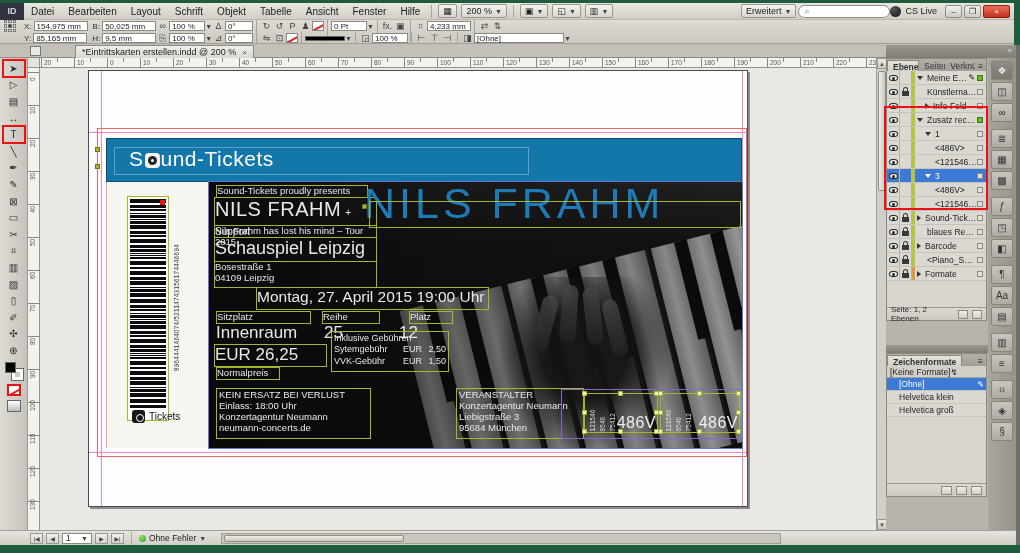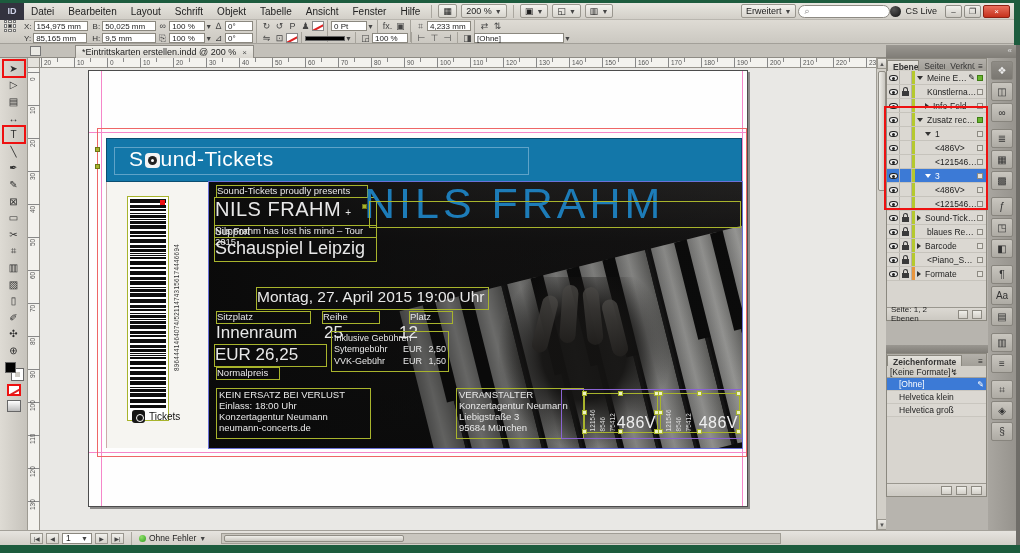--- a/index.html
+++ b/index.html
@@ -13,21 +13,21 @@
 
   
   .menubar{position:absolute;left:0;top:3px;width:1014px;height:17px;display:flex;align-items:center;
            background:linear-gradient(#e8e6e0,#d2cfc8);border-bottom:1px solid #b9b6af;font-size:10px;}
   .app-logo{width:24px;height:17px;background:#33333f;color:#cfd3e8;display:flex;align-items:center;
             justify-content:center;font-weight:bold;font-size:9px;}
   .menu-item{padding:0 7px;height:17px;display:flex;align-items:center;cursor:default;}
   .mb-sep{width:1px;height:13px;background:#aaa79f;margin:0 4px;}
   .mb-btn{height:14px;border:1px solid #9a978f;background:linear-gradient(#f4f3ef,#d8d5ce);
           border-radius:2px;display:flex;align-items:center;font-size:9px;padding:0 4px;margin:0 2px;gap:3px;}
-  .zoom-box{min-width:46px;justify-content:center;}
+  .zoom-box{min-width:46px;justify-content:flex-end;}
   .caret{font-size:7px;color:#444;}
   .search-box{width:92px;height:13px;background:#fff;border:1px solid #8d8a83;border-radius:7px;
               display:flex;align-items:center;font-size:9px;color:#777;padding:0 5px;gap:4px;}
   .cslive{display:flex;align-items:center;gap:4px;font-size:9px;}
   .cslive-dot{width:11px;height:11px;border-radius:50%;background:radial-gradient(circle at 35% 30%,#555,#111);}
   .win-btns{display:flex;gap:2px;margin:0 4px 0 8px;}
   .win-btn{width:17px;height:13px;border:1px solid #8f8d86;border-radius:2px;
            background:linear-gradient(#f2f1ed,#cfccc5);font-size:8px;display:flex;align-items:center;justify-content:center;}
   .win-btn.close{background:linear-gradient(#e8705d,#c6311d);color:#fff;border-color:#8d2013;width:27px;}
 
@@ -651,20 +651,24 @@
               <div class="finger" style="left:38px;top:18px;transform:rotate(14deg)"></div>
               <div class="finger" style="left:62px;top:8px;transform:rotate(4deg)"></div>
               <div class="finger" style="left:86px;top:10px;transform:rotate(-6deg)"></div>
               <div class="finger" style="left:108px;top:22px;transform:rotate(-14deg)"></div>
             </div>
 
             <div class="tb t9" style="left:7px;top:3px;width:152px;height:13px"><span>Sound-Tickets proudly presents</span></div>
             <div class="tb" style="left:5px;top:15px;width:163px;height:29px"><span class="big">NILS FRAHM</span><span class="sup">+ Support</span></div>
             <div class="tb t9" style="left:5px;top:43px;width:163px;height:13px"><span>Nils Frahm has lost his mind – Tour 2015</span></div>
             <div class="tb venue-t" style="left:5px;top:55px;width:163px;height:25px"><span>Schauspiel Leipzig</span></div>
+            <div class="tb t9" style="left:5px;top:79px;width:163px;height:27px">
+                <div>Bosestraße 1</div>
+                <div>04109 Leipzig</div>
+              </div>
             <div class="tb dt-t" style="left:5px;top:105px;width:233px;height:23px"><span>Montag, 27. April 2015  19:00 Uhr</span></div>
 
             <div class="tb t9" style="left:7px;top:129px;width:95px;height:13px"><span>Sitzplatz</span></div>
             <div class="tb t9" style="left:113px;top:129px;width:58px;height:13px"><span>Reihe</span></div>
             <div class="tb t9" style="left:200px;top:129px;width:44px;height:13px"><span>Platz</span></div>
             <div class="tb val-t noborder" style="left:7px;top:141px;width:110px;height:22px"><span>Innenraum</span></div>
             <div class="tb val-t noborder" style="left:115px;top:141px;width:40px;height:22px"><span>25</span></div>
             <div class="tb val-t noborder" style="left:190px;top:141px;width:40px;height:22px"><span>12</span></div>
 
             <div class="tb val-t" style="left:5px;top:162px;width:113px;height:23px"><span>EUR 26,25</span></div>

